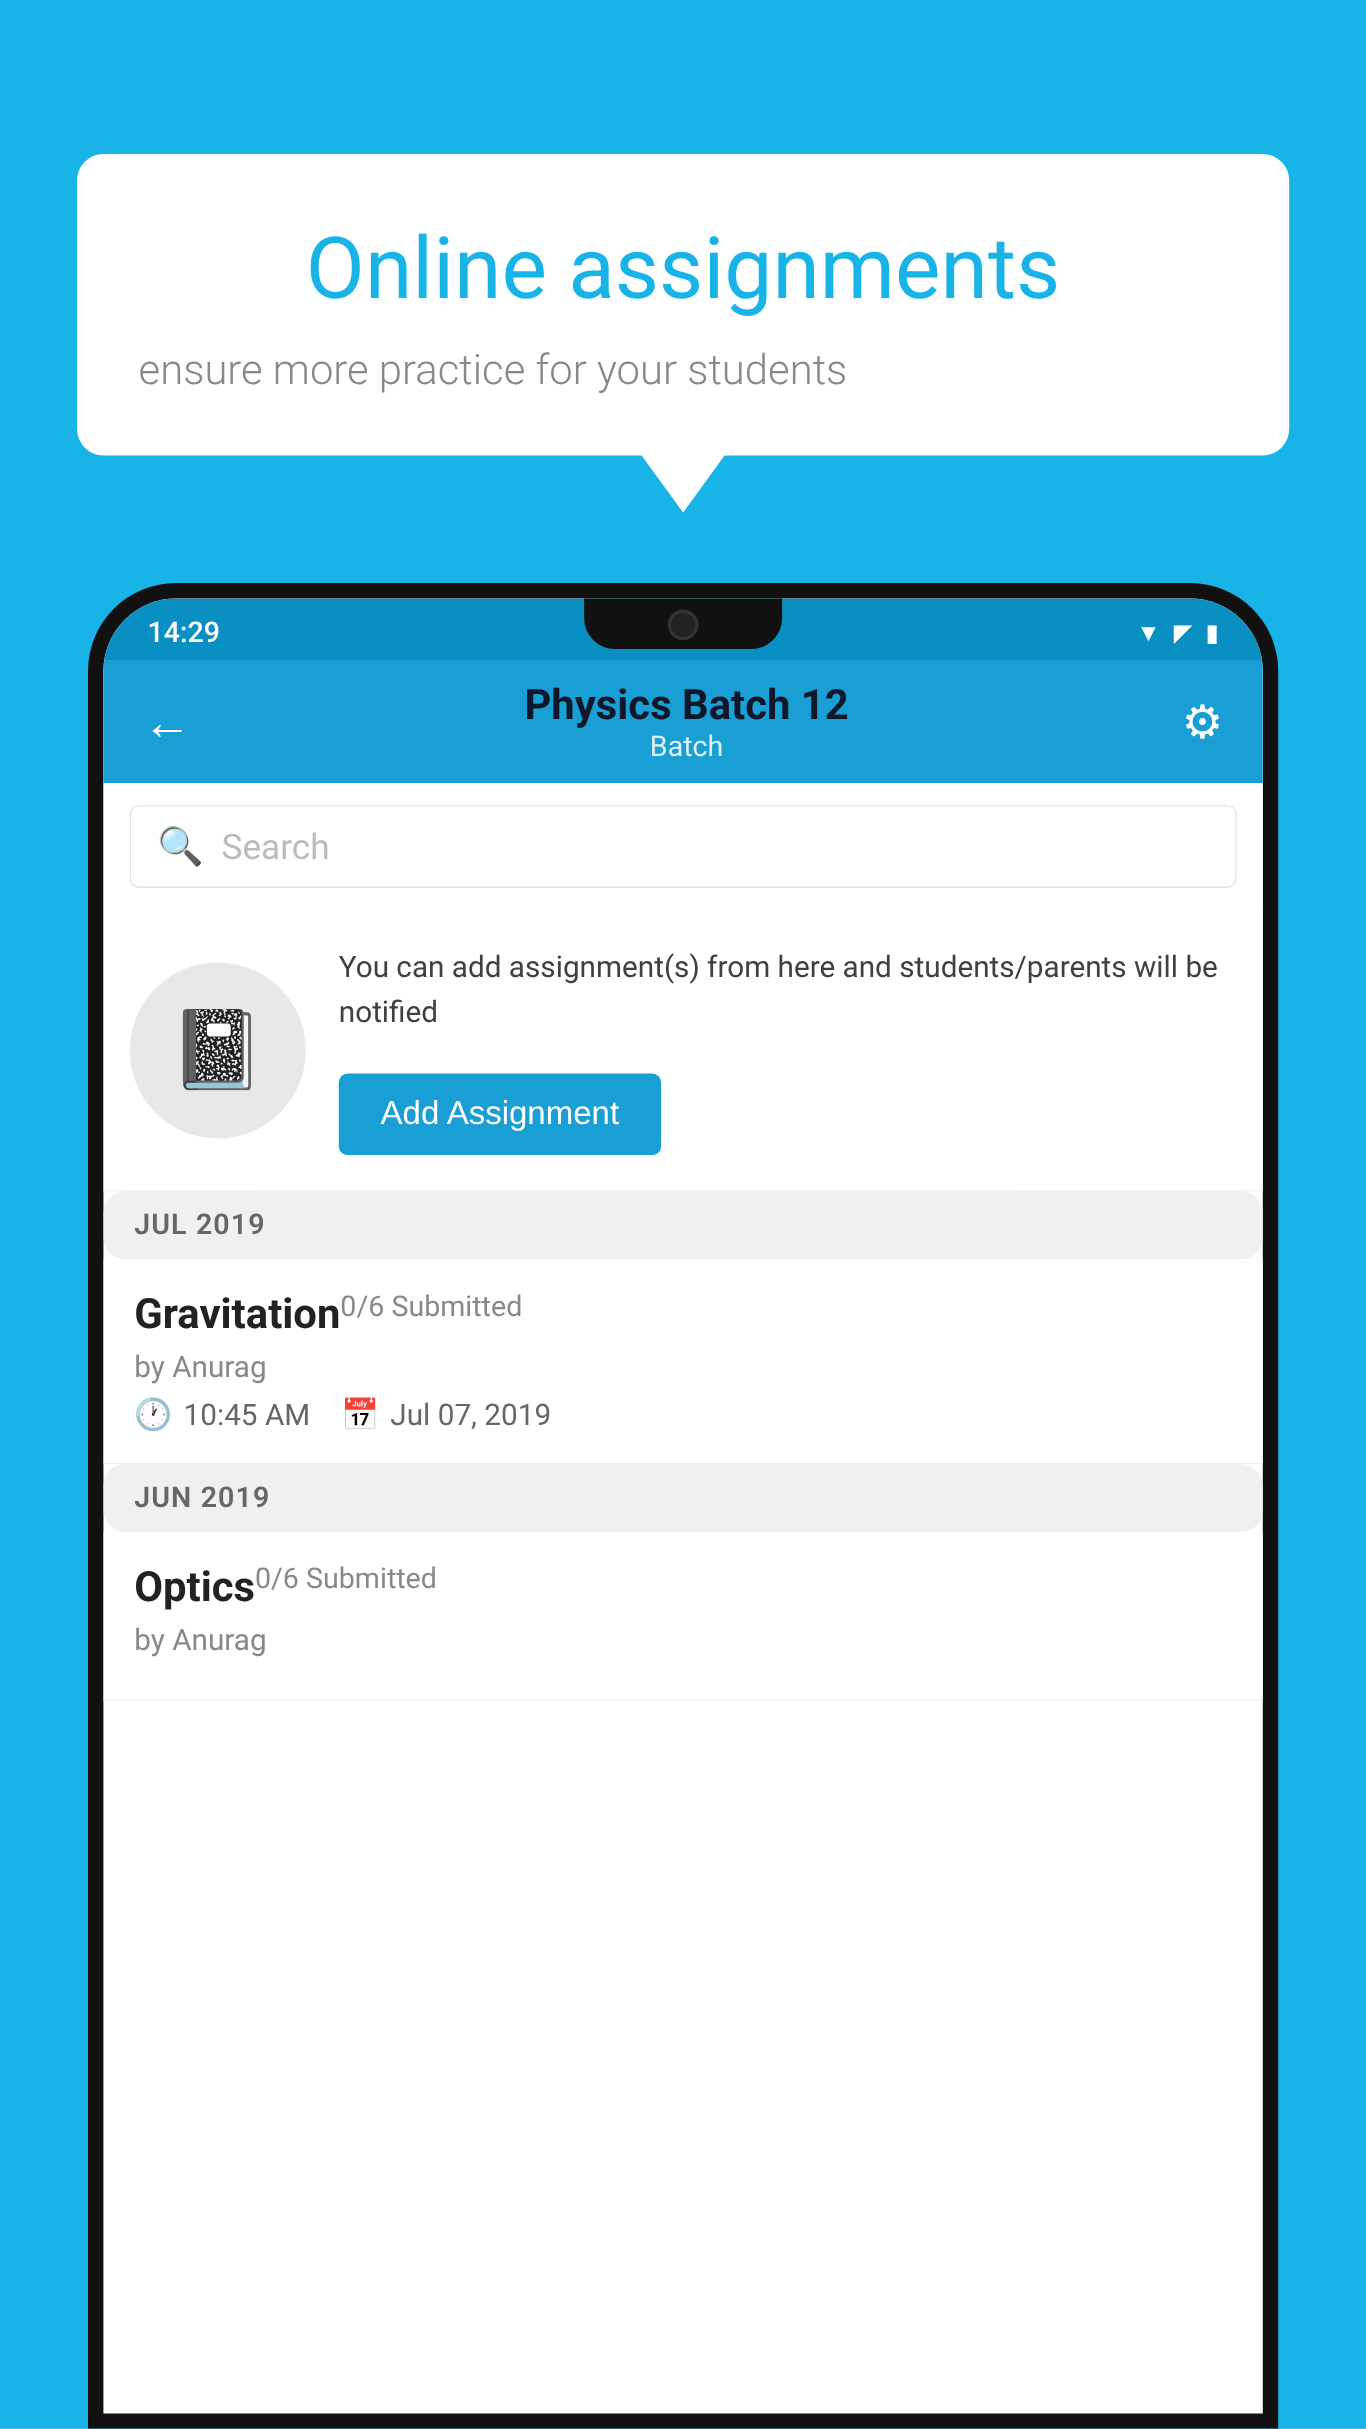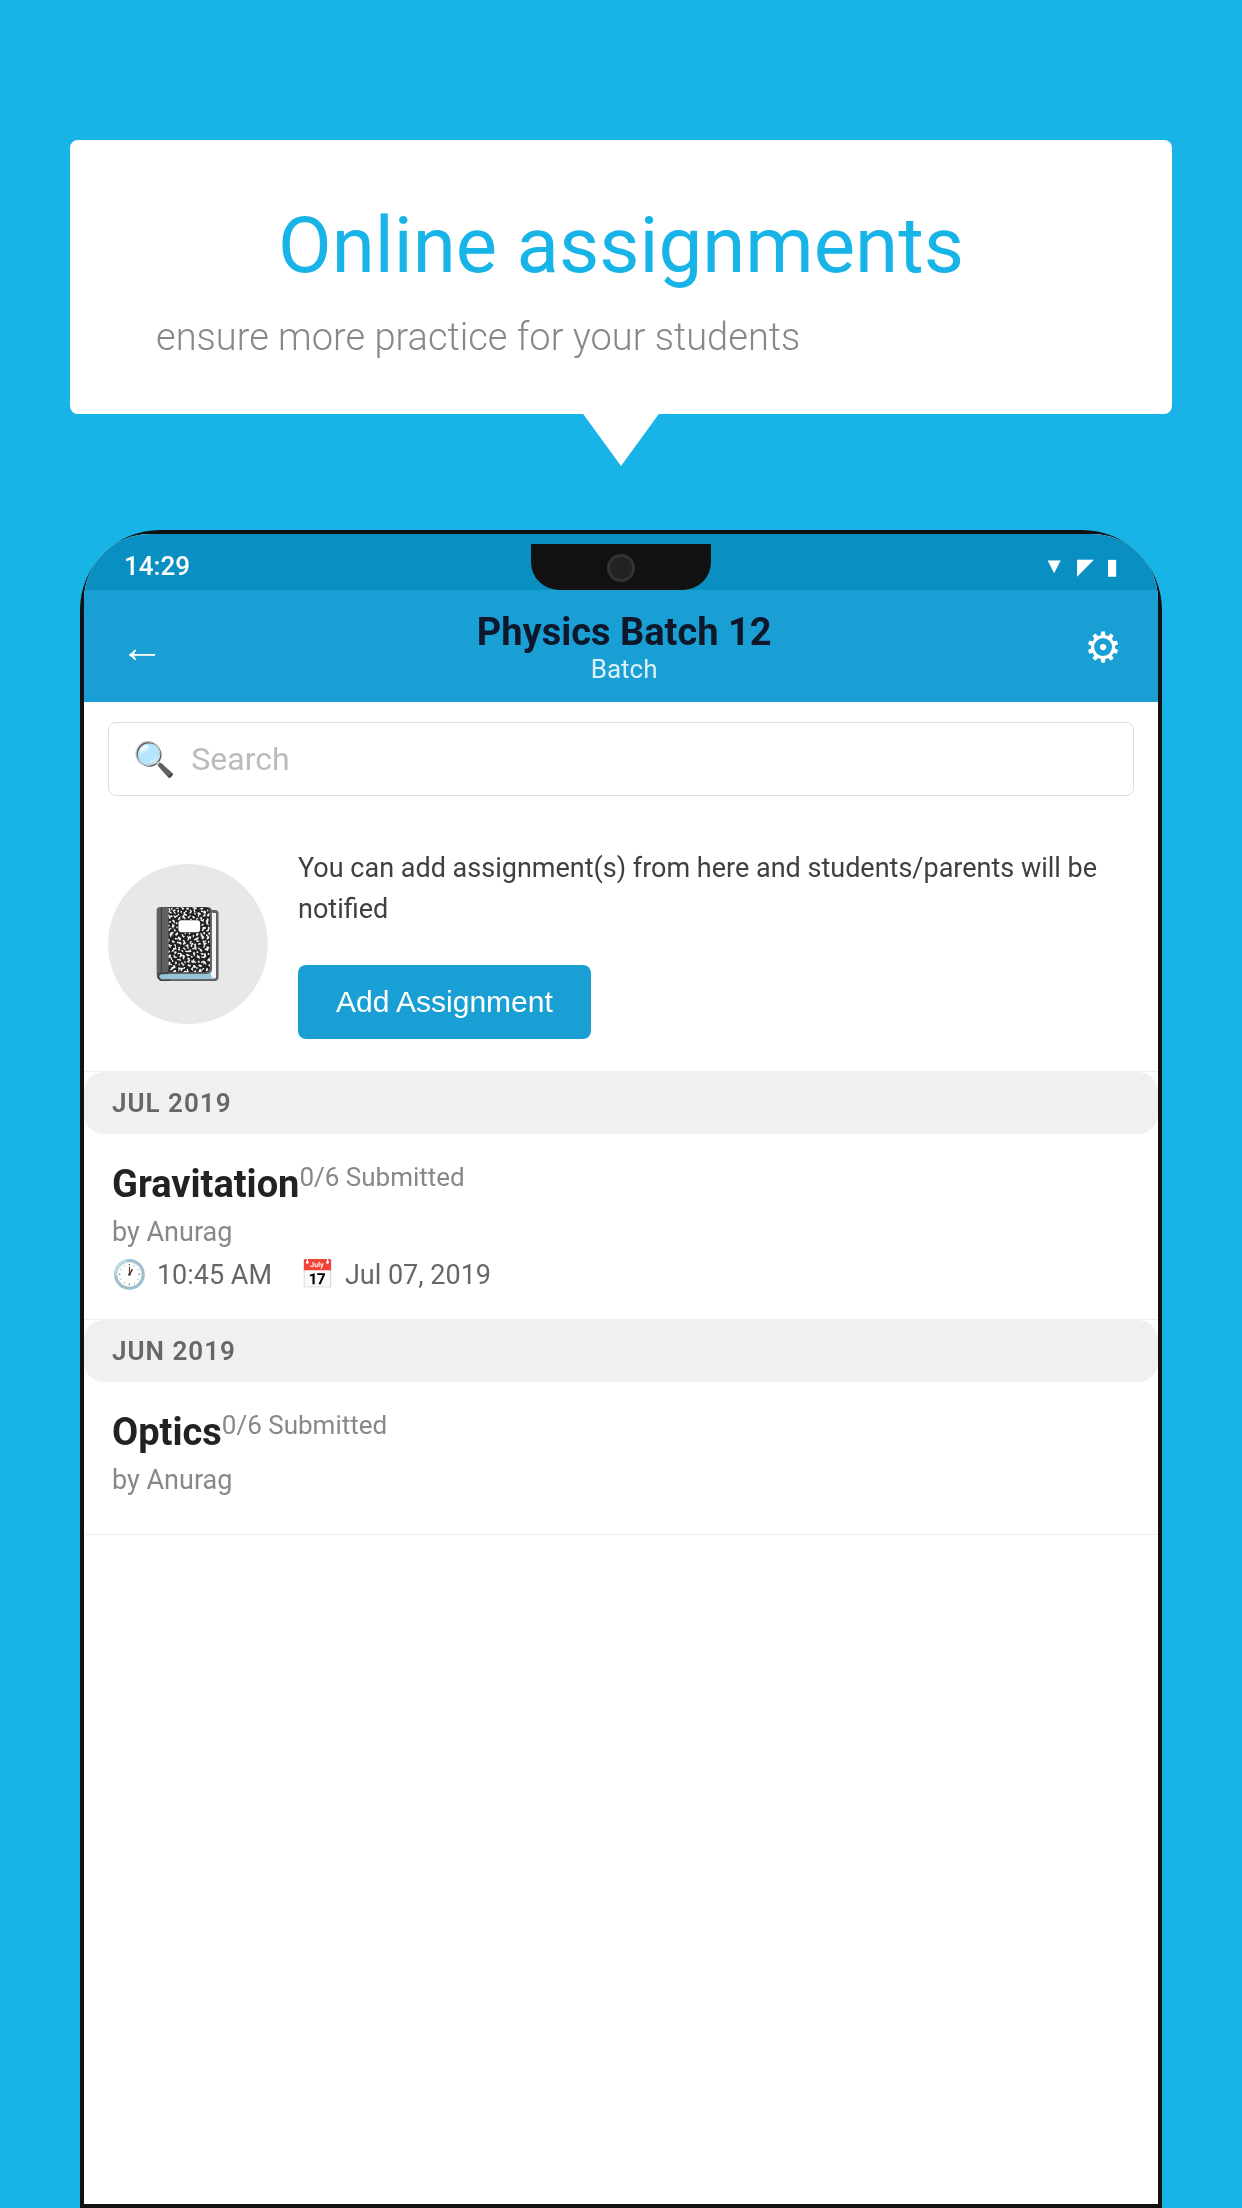--- a/index.html
+++ b/index.html
@@ -16,22 +16,22 @@
     
     .speech-bubble-container {
       position: absolute;
       top: 140px;
       left: 70px;
       right: 70px;
     }
 
     .speech-bubble {
       background: white;
-      border-radius: 8px;
-      padding: 60px 86px 55px;
+      border-radius: 24px;
+      padding: 60px 56px 55px;
       position: relative;
     }
 
     .speech-bubble::after {
       content: '';
       position: absolute;
       bottom: -52px;
       left: 50%;
       transform: translateX(-50%);
       width: 0;
@@ -58,21 +58,21 @@
 
     
     .phone-frame {
       position: absolute;
       top: 530px;
       left: 80px;
       right: 80px;
       bottom: 0;
       background: #111;
       border-radius: 80px 80px 0 0;
-      padding: 4px;
+      padding: 14px;
     }
 
     .phone-notch {
       position: absolute;
       top: 14px;
       left: 50%;
       transform: translateX(-50%);
       width: 180px;
       height: 46px;
       background: #111;

